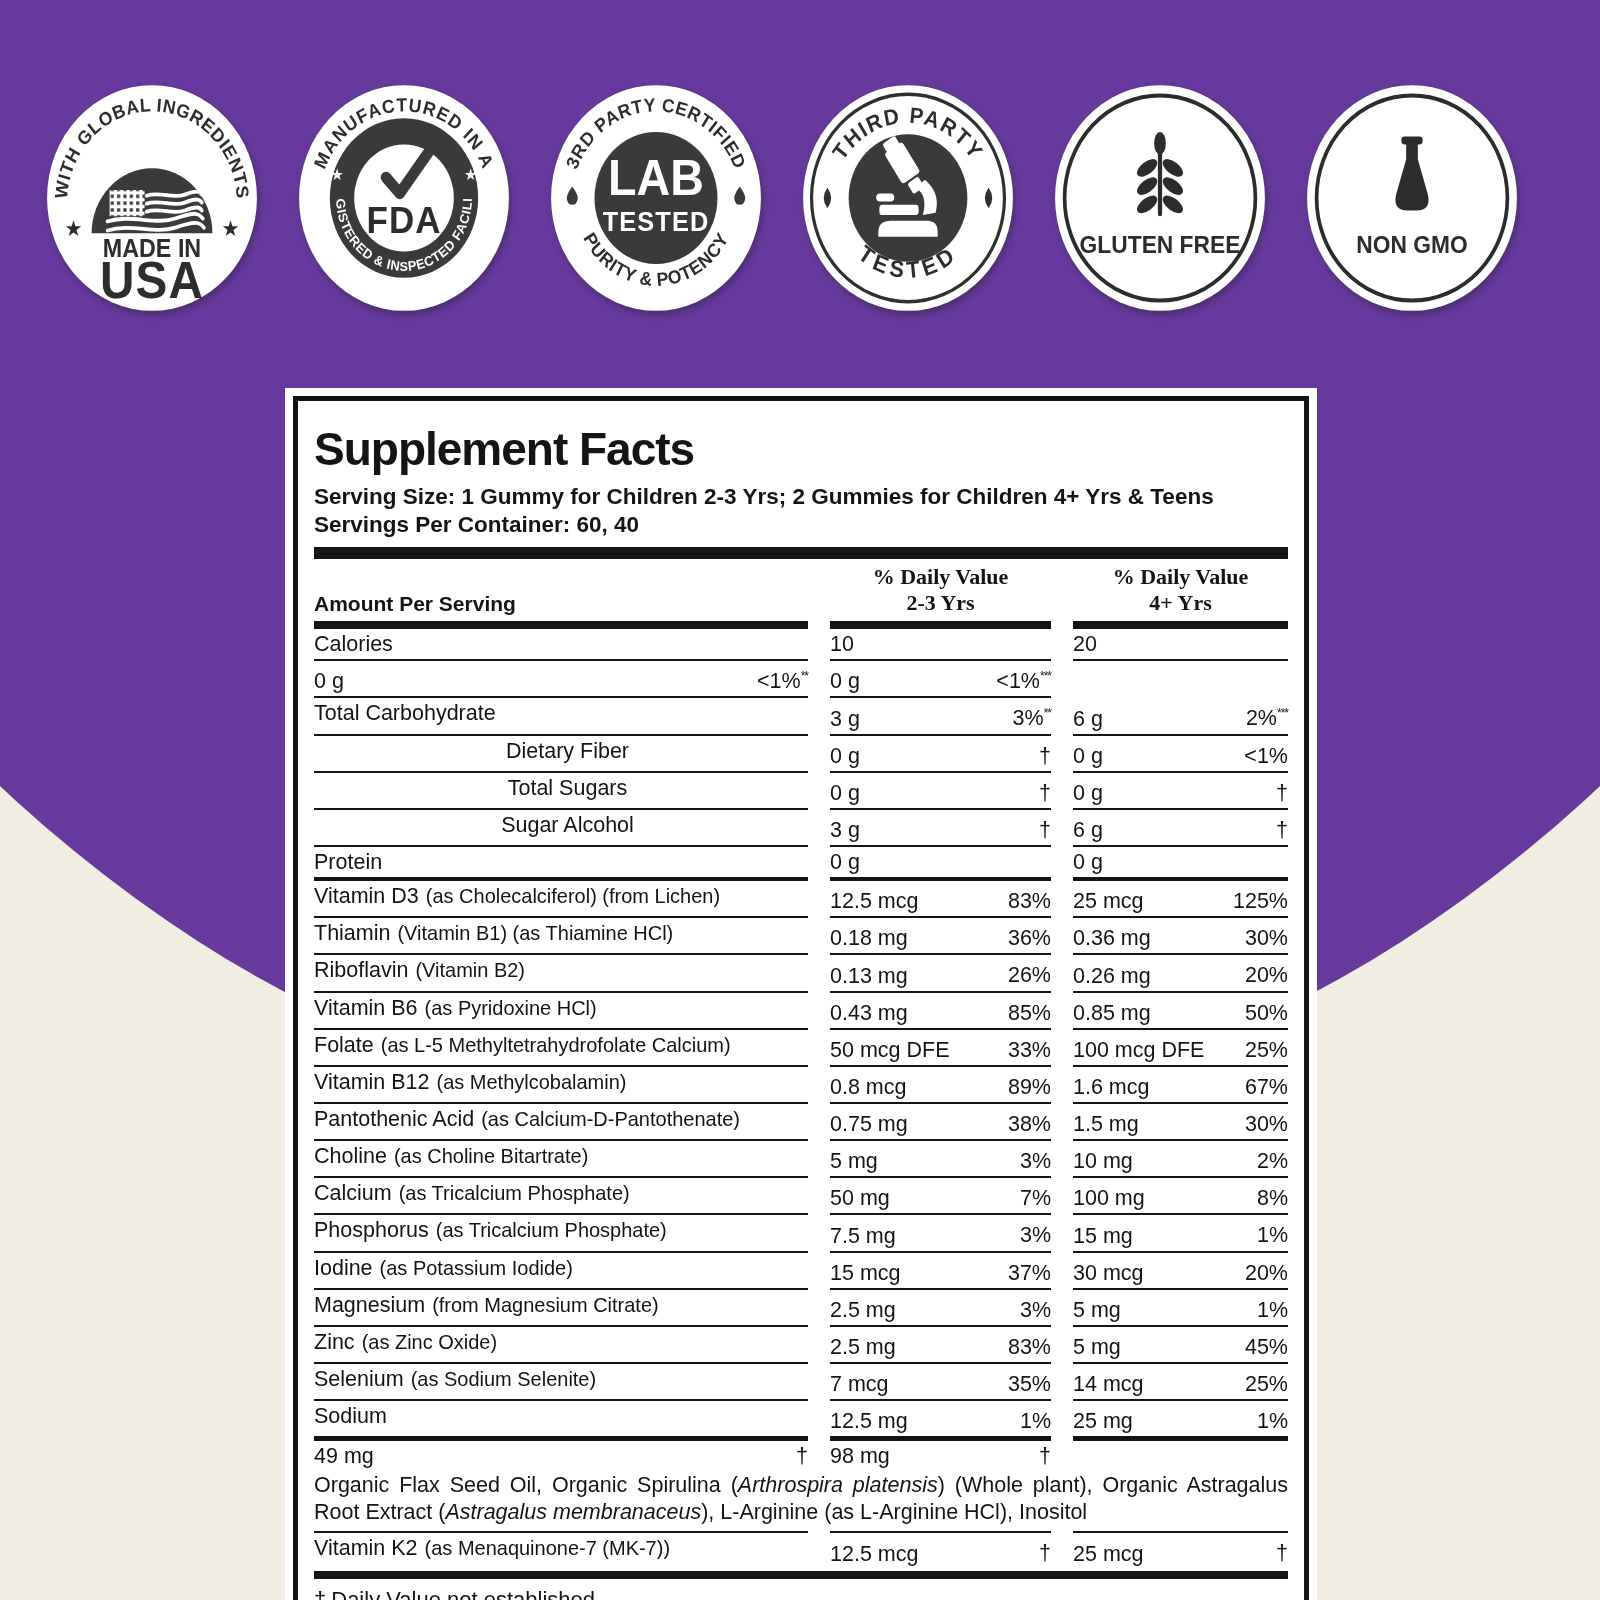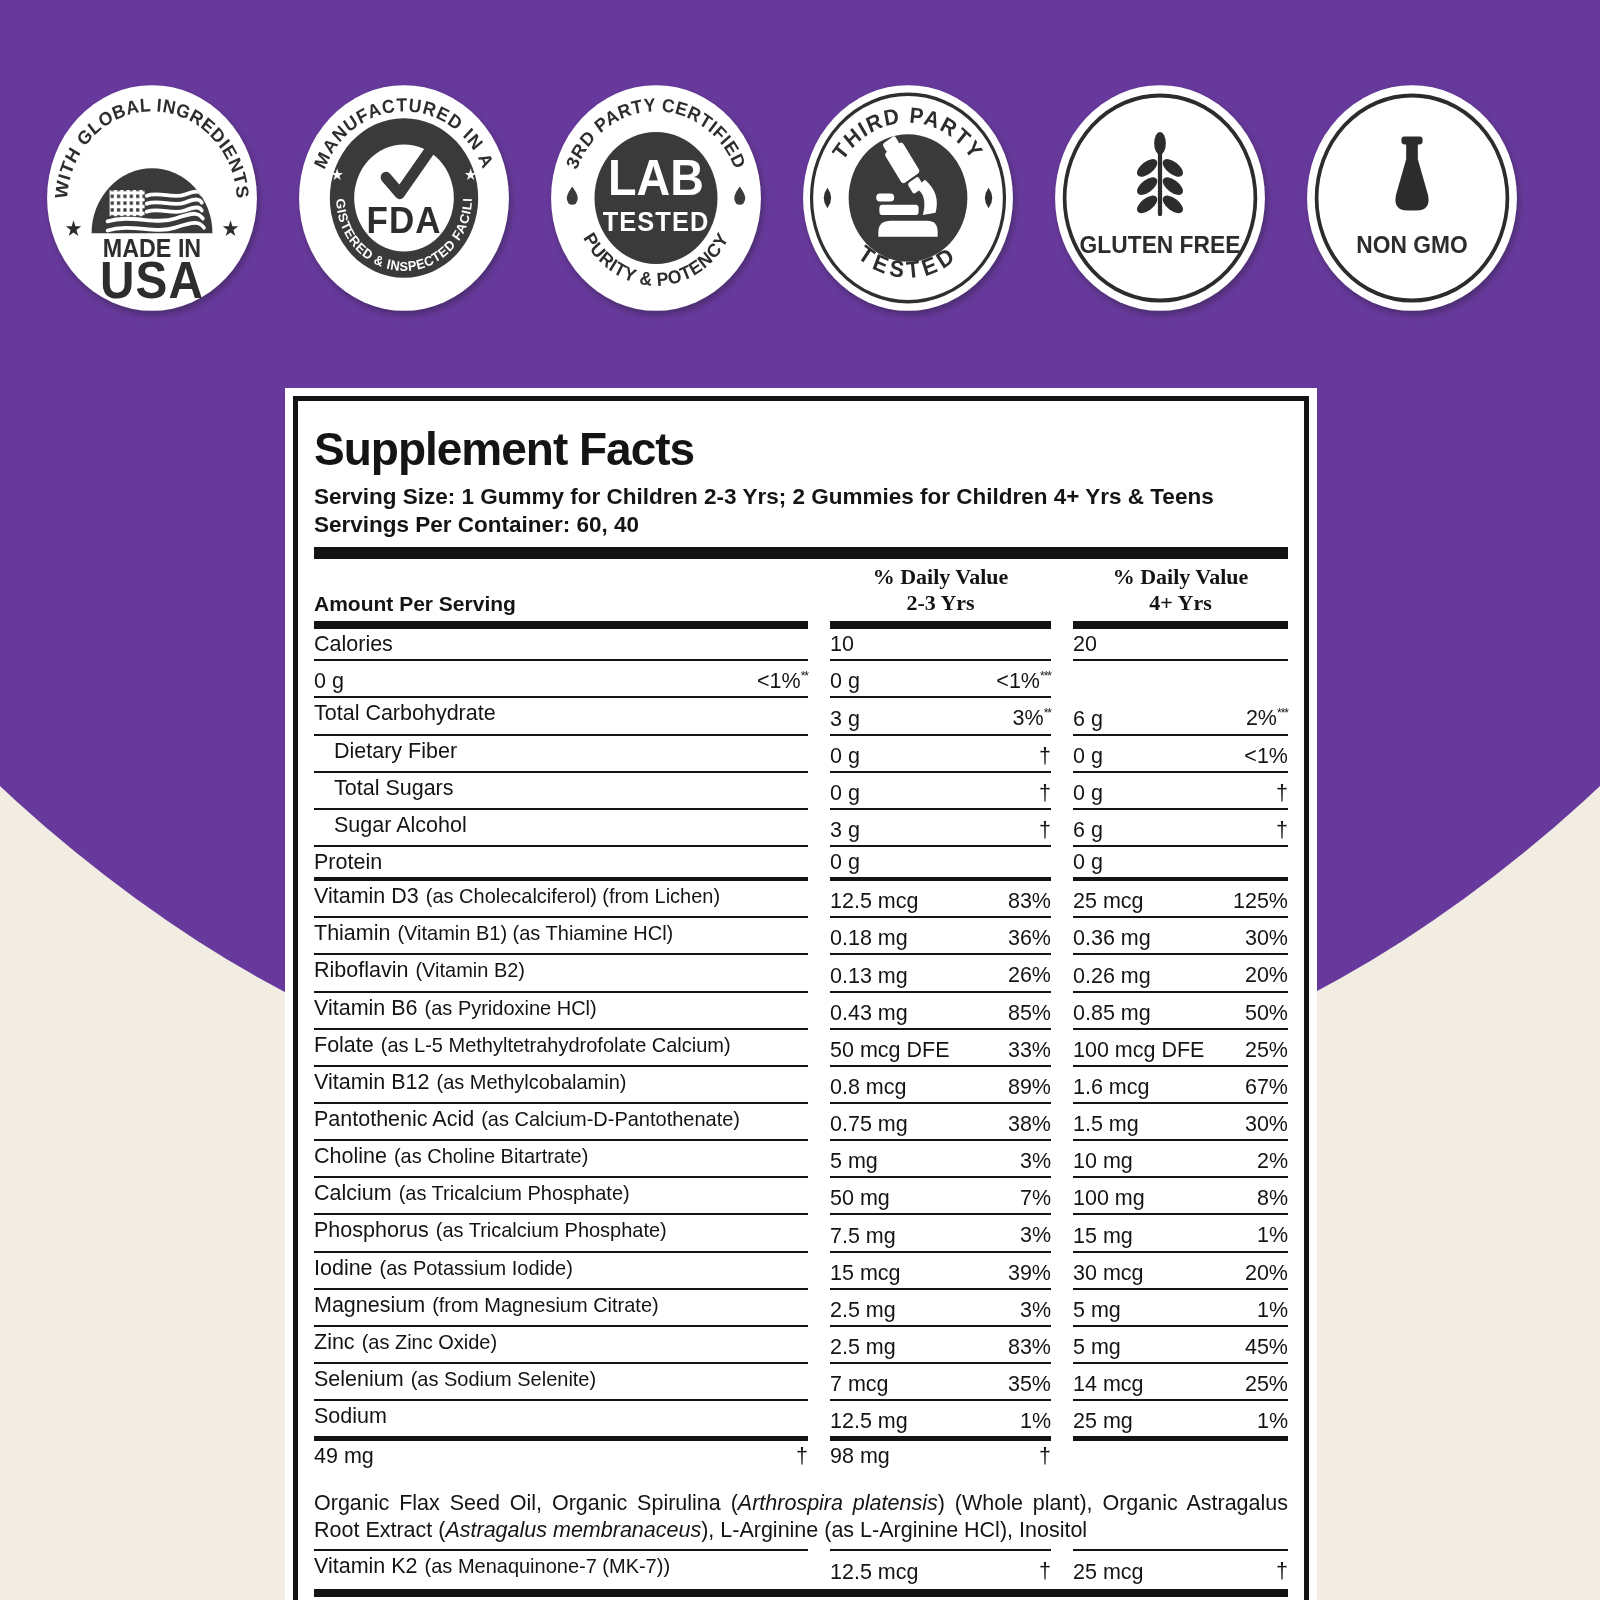--- a/index.html
+++ b/index.html
@@ -38,27 +38,27 @@
   .hdr-dv{text-align:center; font-size:22px; font-weight:bold; line-height:1.18;font-family:Liberation Serif, serif;}
 
   .bar-row div{background:var(--ink); height:8px;}
   .bar-row.hair div{height:2px;}
 
   .row{font-size:21.5px; line-height:22px;}
   .row .cell{border-bottom:2px solid var(--ink); padding:4px 0 4px 0; min-height:30px;}
   .row.sep-medium .cell{border-bottom-width:4px;}
   .row.sep-thick .cell{border-bottom-width:5px;}
   .row.sep-none .cell{border-bottom:none;}
-  .row .label.indent{padding-left:20px;}
+  .row .label.indent{padding-left:20px;text-align:center;}
   .row .nm{white-space:nowrap;}
   .row .ql{font-size:0.93em; margin-left:7px;}
   .cell.val{display:flex; justify-content:space-between; align-items:baseline;}
   .dvwrap sup{font-size:12px; letter-spacing:-1px; vertical-align:super;}
   .blend-row .nm{font-weight:bold;}
-  .blend-desc{font-size:21.5px; line-height:27px; text-align:justify; padding:1px 0 5px 0;margin-top:18px;}
+  .blend-desc{font-size:21.5px; line-height:27px; text-align:justify; padding:1px 0 5px 0;}
   .blend-desc .it{font-style:italic;}
   .fullbar{height:8px; background:var(--ink); margin-top:2px;}
   .footnotes{padding:7px 0 2px 0; font-size:22px; line-height:27px;}
   .fn .fn-sym{margin-right:5px;}
 </style>
 </head>
 <body>
 
 <svg class="purple-bg" viewBox="0 0 1600 1600" aria-hidden="true">
   <ellipse cx="800" cy="-795" rx="1410" ry="1920" fill="#67399c"></ellipse>
@@ -446,21 +446,21 @@
     <div class="cell val">
             <span class="amt">15 mg</span>
             <span class="dvwrap"><span>1%</span><sup></sup></span>
           </div>
   </div>
 
   <div class="grid3 row sep-thin">
     <div class="cell label"><span class="nm">Iodine</span><span class="ql">(as Potassium Iodide)</span></div>
     <div class="cell val">
             <span class="amt">15 mcg</span>
-            <span class="dvwrap"><span>39%</span><sup></sup></span>
+            <span class="dvwrap"><span>37%</span><sup></sup></span>
           </div>
     <div class="cell val">
             <span class="amt">30 mcg</span>
             <span class="dvwrap"><span>20%</span><sup></sup></span>
           </div>
   </div>
 
   <div class="grid3 row sep-thin">
     <div class="cell label"><span class="nm">Magnesium</span><span class="ql">(from Magnesium Citrate)</span></div>
     <div class="cell val">

